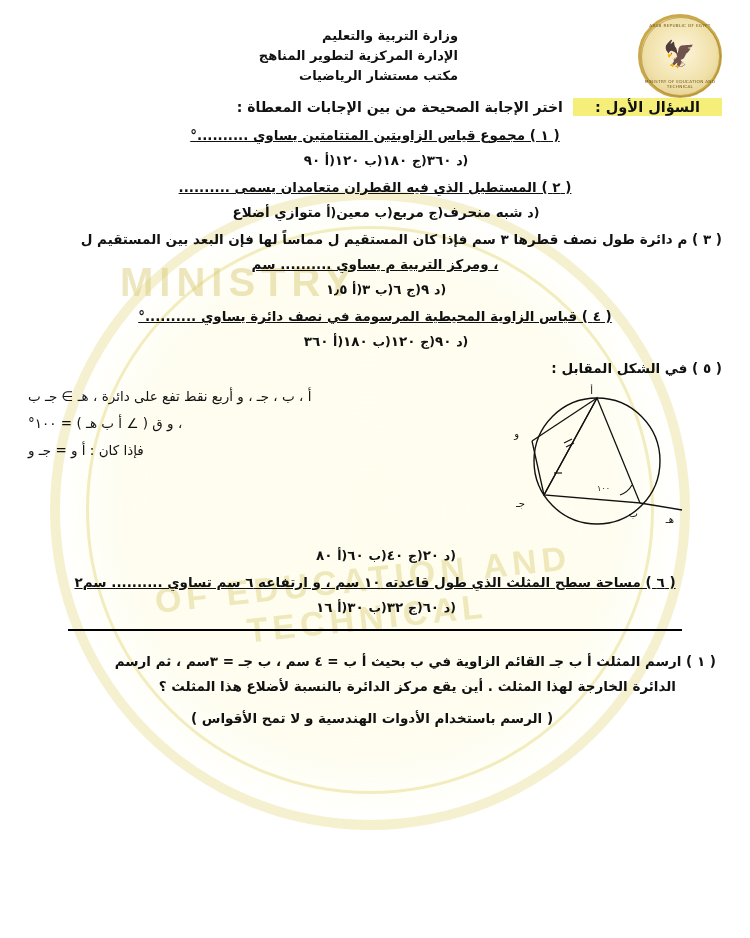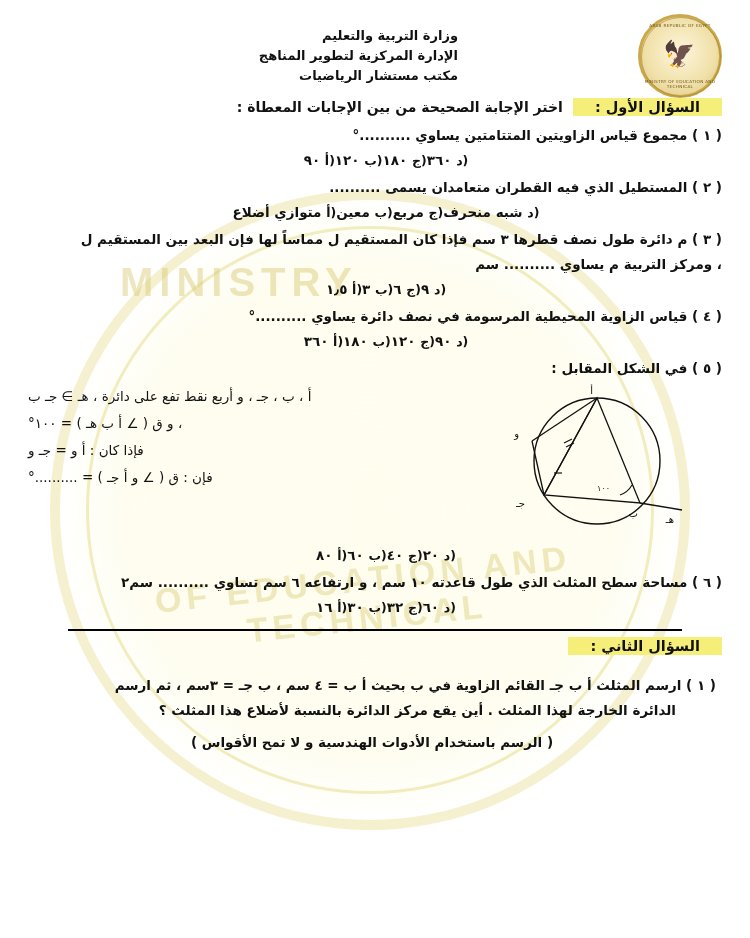--- a/index.html
+++ b/index.html
@@ -131,21 +131,21 @@
 
   .q{
     direction:rtl;
     text-align:right;
     font-size:13.5px;
     line-height:1.85;
     margin-top:7px;
     font-weight:bold;
   }
   .q .stem{display:block;}
-  .q .stem.center{}
+  .q .stem.center{text-align:center;text-decoration:underline;}
 
   .choices{
     display:flex;
     flex-direction:row-reverse;
     justify-content:center;
     direction:rtl;
     margin-top:4px;
     padding:0 18px 0 40px;
     font-size:13.5px;
     font-weight:bold;
@@ -257,21 +257,20 @@
     </div>
 
     <div class="q">
       <span class="stem">( ٥ ) في الشكل المقابل :</span>
     </div>
     <div class="fig-row">
       <div class="fig-text">
         <div>أ ، ب ، جـ ، و  أربع نقط تفع على دائرة ، هـ ∋ جـ ب</div>
         <div>، و ق ( ∠ أ ب هـ ) = ١٠٠°</div>
         <div>فإذا كان :  أ و = جـ و</div>
-        <div>فإن : ق ( ∠ و أ جـ ) = ..........°</div>
       </div>
       <div class="fig-box">
         <svg width="230" height="160" viewBox="0 0 230 160">
           <circle cx="105" cy="78" r="63" fill="none" stroke="#111" stroke-width="1.4"></circle>
 
           <polygon points="105,15 52,112 148,120" fill="none" stroke="#111" stroke-width="1.3"></polygon>
           <line x1="105" y1="15" x2="52" y2="112" stroke="#111" stroke-width="1.3"></line>
           <line x1="105" y1="15" x2="40" y2="58" stroke="#111" stroke-width="1.3"></line>
           <line x1="40" y1="58" x2="52" y2="112" stroke="#111" stroke-width="1.3"></line>
           <line x1="148" y1="120" x2="190" y2="127" stroke="#111" stroke-width="1.3"></line>
@@ -303,23 +302,20 @@
     </div>
     <div class="choices">
       <span class="choice"><span class="lbl">(أ</span> <span>١٦</span></span>
       <span class="choice"><span class="lbl">(ب</span> <span>٣٠</span></span>
       <span class="choice"><span class="lbl">(ج</span> <span>٣٢</span></span>
       <span class="choice"><span class="lbl">(د</span> <span>٦٠</span></span>
     </div>
 
     <hr class="divider">
 
-    <div class="sec-line">
-      <span class="sec-title">السؤال الثاني :</span>
-    </div>
 
     <div class="q2">
       <span class="l2" style="padding-right:0">( ١ ) ارسم المثلث أ ب جـ القائم الزاوية في ب بحيث أ ب = ٤ سم ، ب جـ = ٣سم ، ثم ارسم</span>
       <span class="l2">الدائرة الخارجة لهذا المثلث . أين يقع مركز الدائرة بالنسبة لأضلاع هذا المثلث ؟</span>
       <span class="note">( الرسم باستخدام الأدوات الهندسية و لا تمح الأقواس )</span>
     </div>
 
   </div>
 </div>
 

